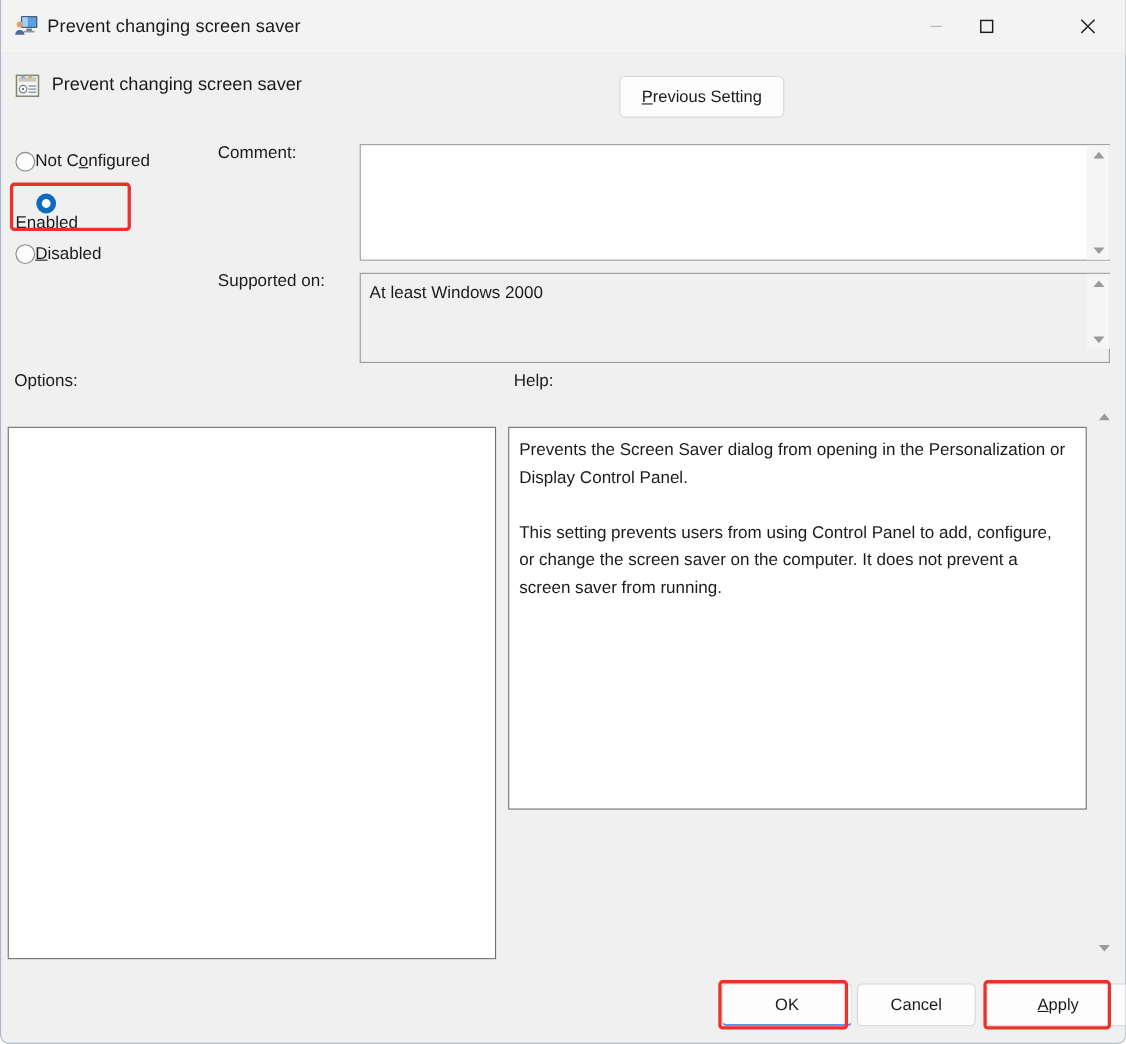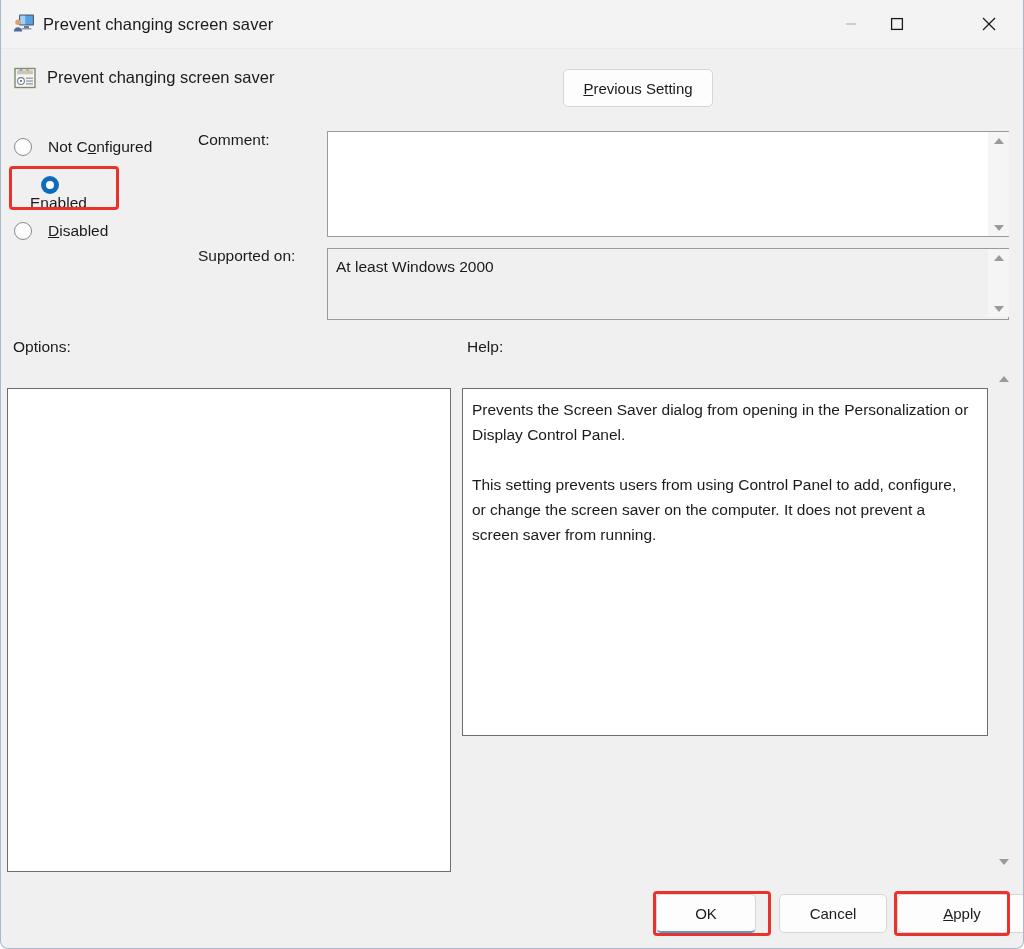--- a/index.html
+++ b/index.html
@@ -121,21 +121,21 @@
   }
   .radio-mark.checked::after {
     content: "";
     position: absolute;
     left: 5px; top: 5px;
     width: 8px; height: 8px;
     border-radius: 50%;
     background: #ffffff;
   }
   .radio-label {
-    margin-left: 16px;
+    margin-left: 0;
     font-size: 15.5px;
     color: #1b1b1b;
     white-space: nowrap;
   }
 
   
   .redbox {
     position: absolute;
     border: 3px solid #e8322b;
     border-radius: 4px;
@@ -175,21 +175,21 @@
     background: transparent;
     font-family: "Liberation Sans", sans-serif;
     font-size: 15px;
     color: #1b1b1b;
     padding: 4px 6px;
   }
 
   #supported-box {
     position: absolute;
     left: 326px; top: 248px;
-    width: 682px; height: 72px;
+    width: 682px; height: 82px;
     box-sizing: border-box;
     background: #f0f0f0;
     border: 1px solid #9a9a9a;
   }
   #supported-text {
     position: absolute;
     left: 8px; top: 9px;
     font-size: 15.5px;
     color: #1b1b1b;
     white-space: nowrap;
@@ -263,21 +263,21 @@
     height: 39px;
     background: #fdfdfd;
     border: 1px solid #d6d6d6;
     border-radius: 5px;
     font-family: "Liberation Sans", sans-serif;
     font-size: 15px;
     color: #1b1b1b;
     cursor: default;
     padding: 0;
   }
-  #btn-ok     { left: 655px; width: 100px; border-bottom: 2px solid #5b9bd5; }
+  #btn-ok     { left: 655px; width: 119px; border-bottom: 2px solid #5b9bd5; }
   #btn-cancel { left: 778px; width: 108px; }
   #btn-apply  { left: 896px; width: 130px; }
 </style>
 </head>
 <body>
 
 <div id="window">
 
   <div id="titlebar">
     <span id="title-icon">

